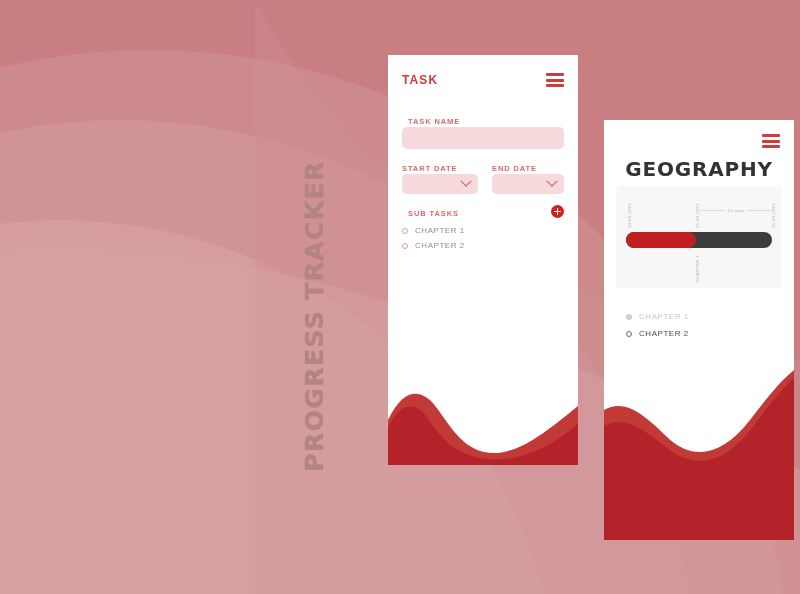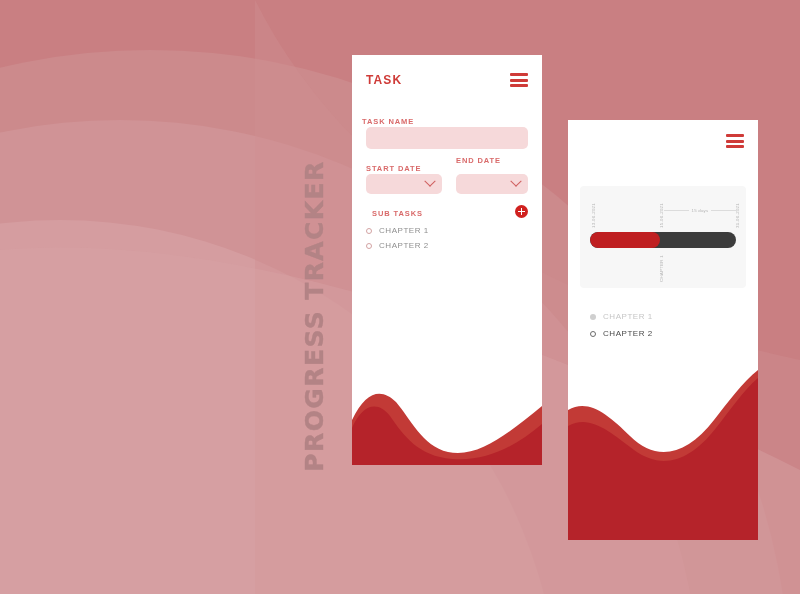--- a/index.html
+++ b/index.html
@@ -53,20 +53,21 @@
     white-space: nowrap;
     text-transform: uppercase;
     -webkit-text-stroke: 0.4px #b38385;
   }
 
   
   .phone {
     position: absolute;
     background: #ffffff;
     overflow: hidden;
+    margin-left: 36px;
   }
   .phone-one {
     left: 352px;
     top: 55px;
     width: 190px;
     height: 410px;
   }
   .phone-two {
     left: 568px;
     top: 120px;
@@ -105,23 +106,23 @@
   .p1-burger { left: 158px; top: 18px; }
 
   .field-label {
     position: absolute;
     font-size: 7.5px;
     font-weight: 700;
     letter-spacing: 0.9px;
     color: #d96a6a;
     text-transform: uppercase;
   }
-  .lbl-taskname { left: 10px; top: 62px; }
+  .lbl-taskname { left: 20px; top: 62px; }
   .lbl-start    { left: 14px; top: 109px; text-align: center; }
-  .lbl-end      { left: 104px; top: 101px; }
+  .lbl-end      { left: 104px; top: 109px; }
   .lbl-subtasks { left: 20px; top: 154px; }
 
   .input-box {
     position: absolute;
     background: #f6d9da;
     border-radius: 5px;
     border: none;
     outline: none;
     font-family: "Liberation Sans", sans-serif;
     font-size: 8px;
@@ -385,20 +386,21 @@
   </div>
 
   <div class="phone phone-two">
 
     <div class="hamburger p2-burger">
       <span></span>
       <span></span>
       <span></span>
     </div>
 
+    <div class="p2-title">GEOGRAPHY</div>
 
     <div class="chart-card">
 
       <div class="vlabel v-start">13-06-2021</div>
       <div class="vlabel v-mid">15-06-2021</div>
       <div class="vlabel v-end">31-06-2021</div>
       <div class="vlabel v-chap">CHAPTER 1</div>
 
       <div class="duration-wrap">
         <span class="dur-line"></span>

